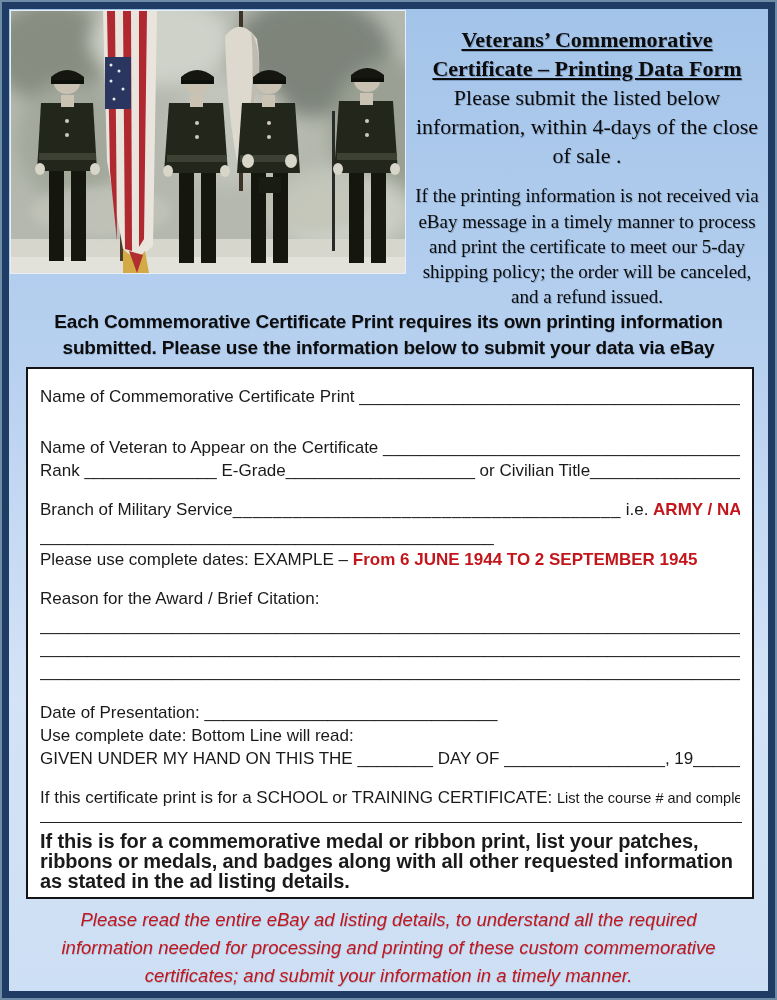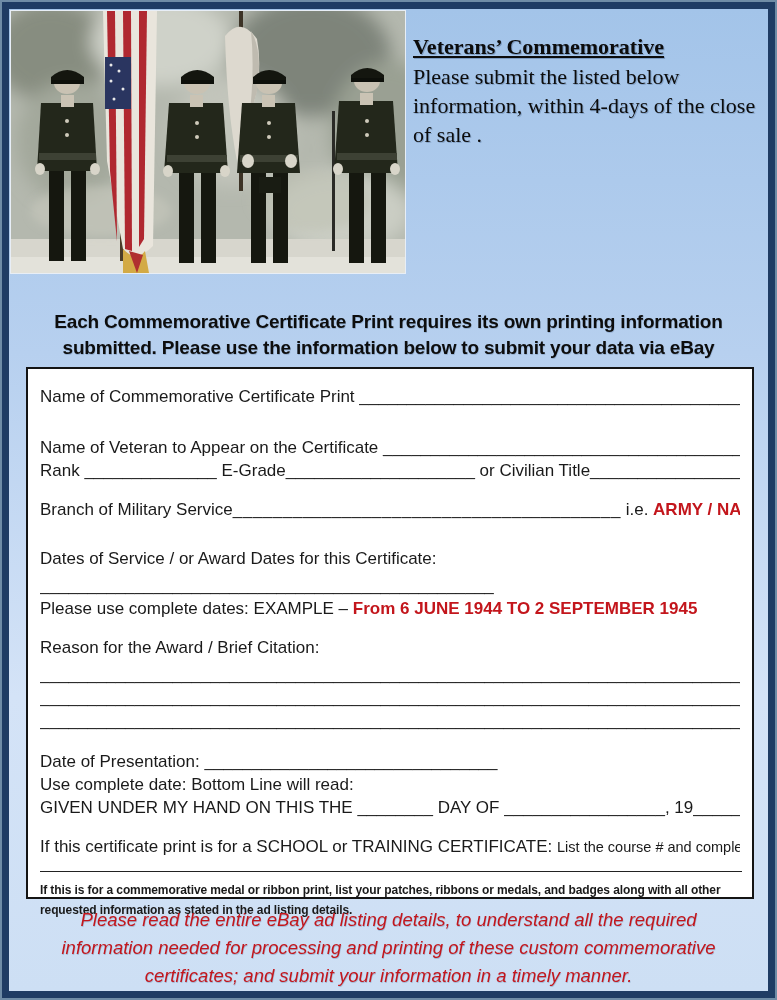--- a/index.html
+++ b/index.html
@@ -32,22 +32,22 @@
     overflow:hidden;
   }
   
   .photo{
     position:absolute;left:2px;top:2px;
     width:394px;height:262px;
     outline:1px solid #e8eef6;
   }
   
   .right-col{
-    position:absolute;left:404px;top:24px;width:348px;
-    text-align:left;
+    position:absolute;left:404px;top:17px;width:348px;
+    text-align:center;
     font-family:"Liberation Serif",serif;
     color:#0c0c0c;
   }
   .doc-title{
     font-size:22px;font-weight:bold;line-height:1.3;
     text-decoration:underline;
     text-shadow:1px 1px 0 rgba(92,122,162,.55);
   }
   .submit-note{
     margin-top:0;
@@ -85,21 +85,21 @@
     line-height:23px;
   }
   .blankline{letter-spacing:0.5px;}
   .red-strong{color:var(--red);font-weight:bold;}
   .small-note{font-size:14.5px;}
   .solid-line{
     border-bottom:1.5px solid #222;
     height:1px;width:702px;
   }
   .bold-note{
-    font-weight:bold;font-size:12px;line-height:20px;
+    font-weight:bold;font-size:20px;line-height:20px;
     white-space:normal;letter-spacing:-0.1px;
   }
   .mt4{margin-top:4px;}.mt8{margin-top:8px;}.mt12{margin-top:12px;}
   .mt16{margin-top:16px;}.mt20{margin-top:16px;}.mt24{margin-top:24px;}
   
   .footer-warning{
     position:absolute;left:0;top:897px;width:100%;
     text-align:center;
   }
   .footer-text{
@@ -230,39 +230,40 @@
         <rect x="340" y="67" width="33" height="4" fill="#0d0f0a"></rect>
         <ellipse cx="327" cy="158" rx="5" ry="6" fill="#d8d5c9"></ellipse>
         <ellipse cx="384" cy="158" rx="5" ry="6" fill="#d8d5c9"></ellipse>
       </g>
     </svg>
   </div>
 
   <div class="right-col">
     <div class="doc-title">
       <div>Veterans’ Commemorative</div>
+      <div>Certificate – Printing Data Form</div>
     </div>
     <div class="submit-note">Please submit the listed below information, within 4-days of the close of sale .</div>
+    <div class="policy-note">If the printing information is not received via eBay message in a timely manner to process and print the certificate to meet our 5-day shipping policy; the order will be canceled, and a refund issued.</div>
   </div>
 
   <div class="intro">
     <span class="intro-text">Each Commemorative Certificate Print requires its own printing information submitted. Please use the information below to submit your data via eBay message.</span>
   </div>
 
   <div class="form-box">
     <div class="frow mt8">Name of Commemorative Certificate Print _____________________________________________</div>
 
     <div class="frow mt24" style="margin-top:28px">Name of Veteran to Appear on the Certificate ________________________________________________</div>
     <div class="frow">Rank ______________ E-Grade____________________ or Civilian Title_________________________</div>
 
     <div class="frow mt16">
       <span>Branch of Military Service</span><span class="blankline">_______________________________________</span><span> i.e. </span><span class="red-strong">ARMY / NAVY / USMC etc.</span>
     </div>
 
-    <div class="frow mt24" style="margin-top:26px">Dates of Service / or Award Dates for this Certificate:</div>
     <div class="frow mt4">________________________________________________</div>
     <div class="frow">
       <span>Please use complete dates: EXAMPLE – </span><span class="red-strong">From 6 JUNE 1944 TO 2 SEPTEMBER 1945</span>
     </div>
 
     <div class="frow mt20">Reason for the Award / Brief Citation:</div>
     <div class="frow mt4">__________________________________________________________________________________________________</div>
     <div class="frow">__________________________________________________________________________________________________</div>
     <div class="frow">__________________________________________________________________________________________________</div>
 

